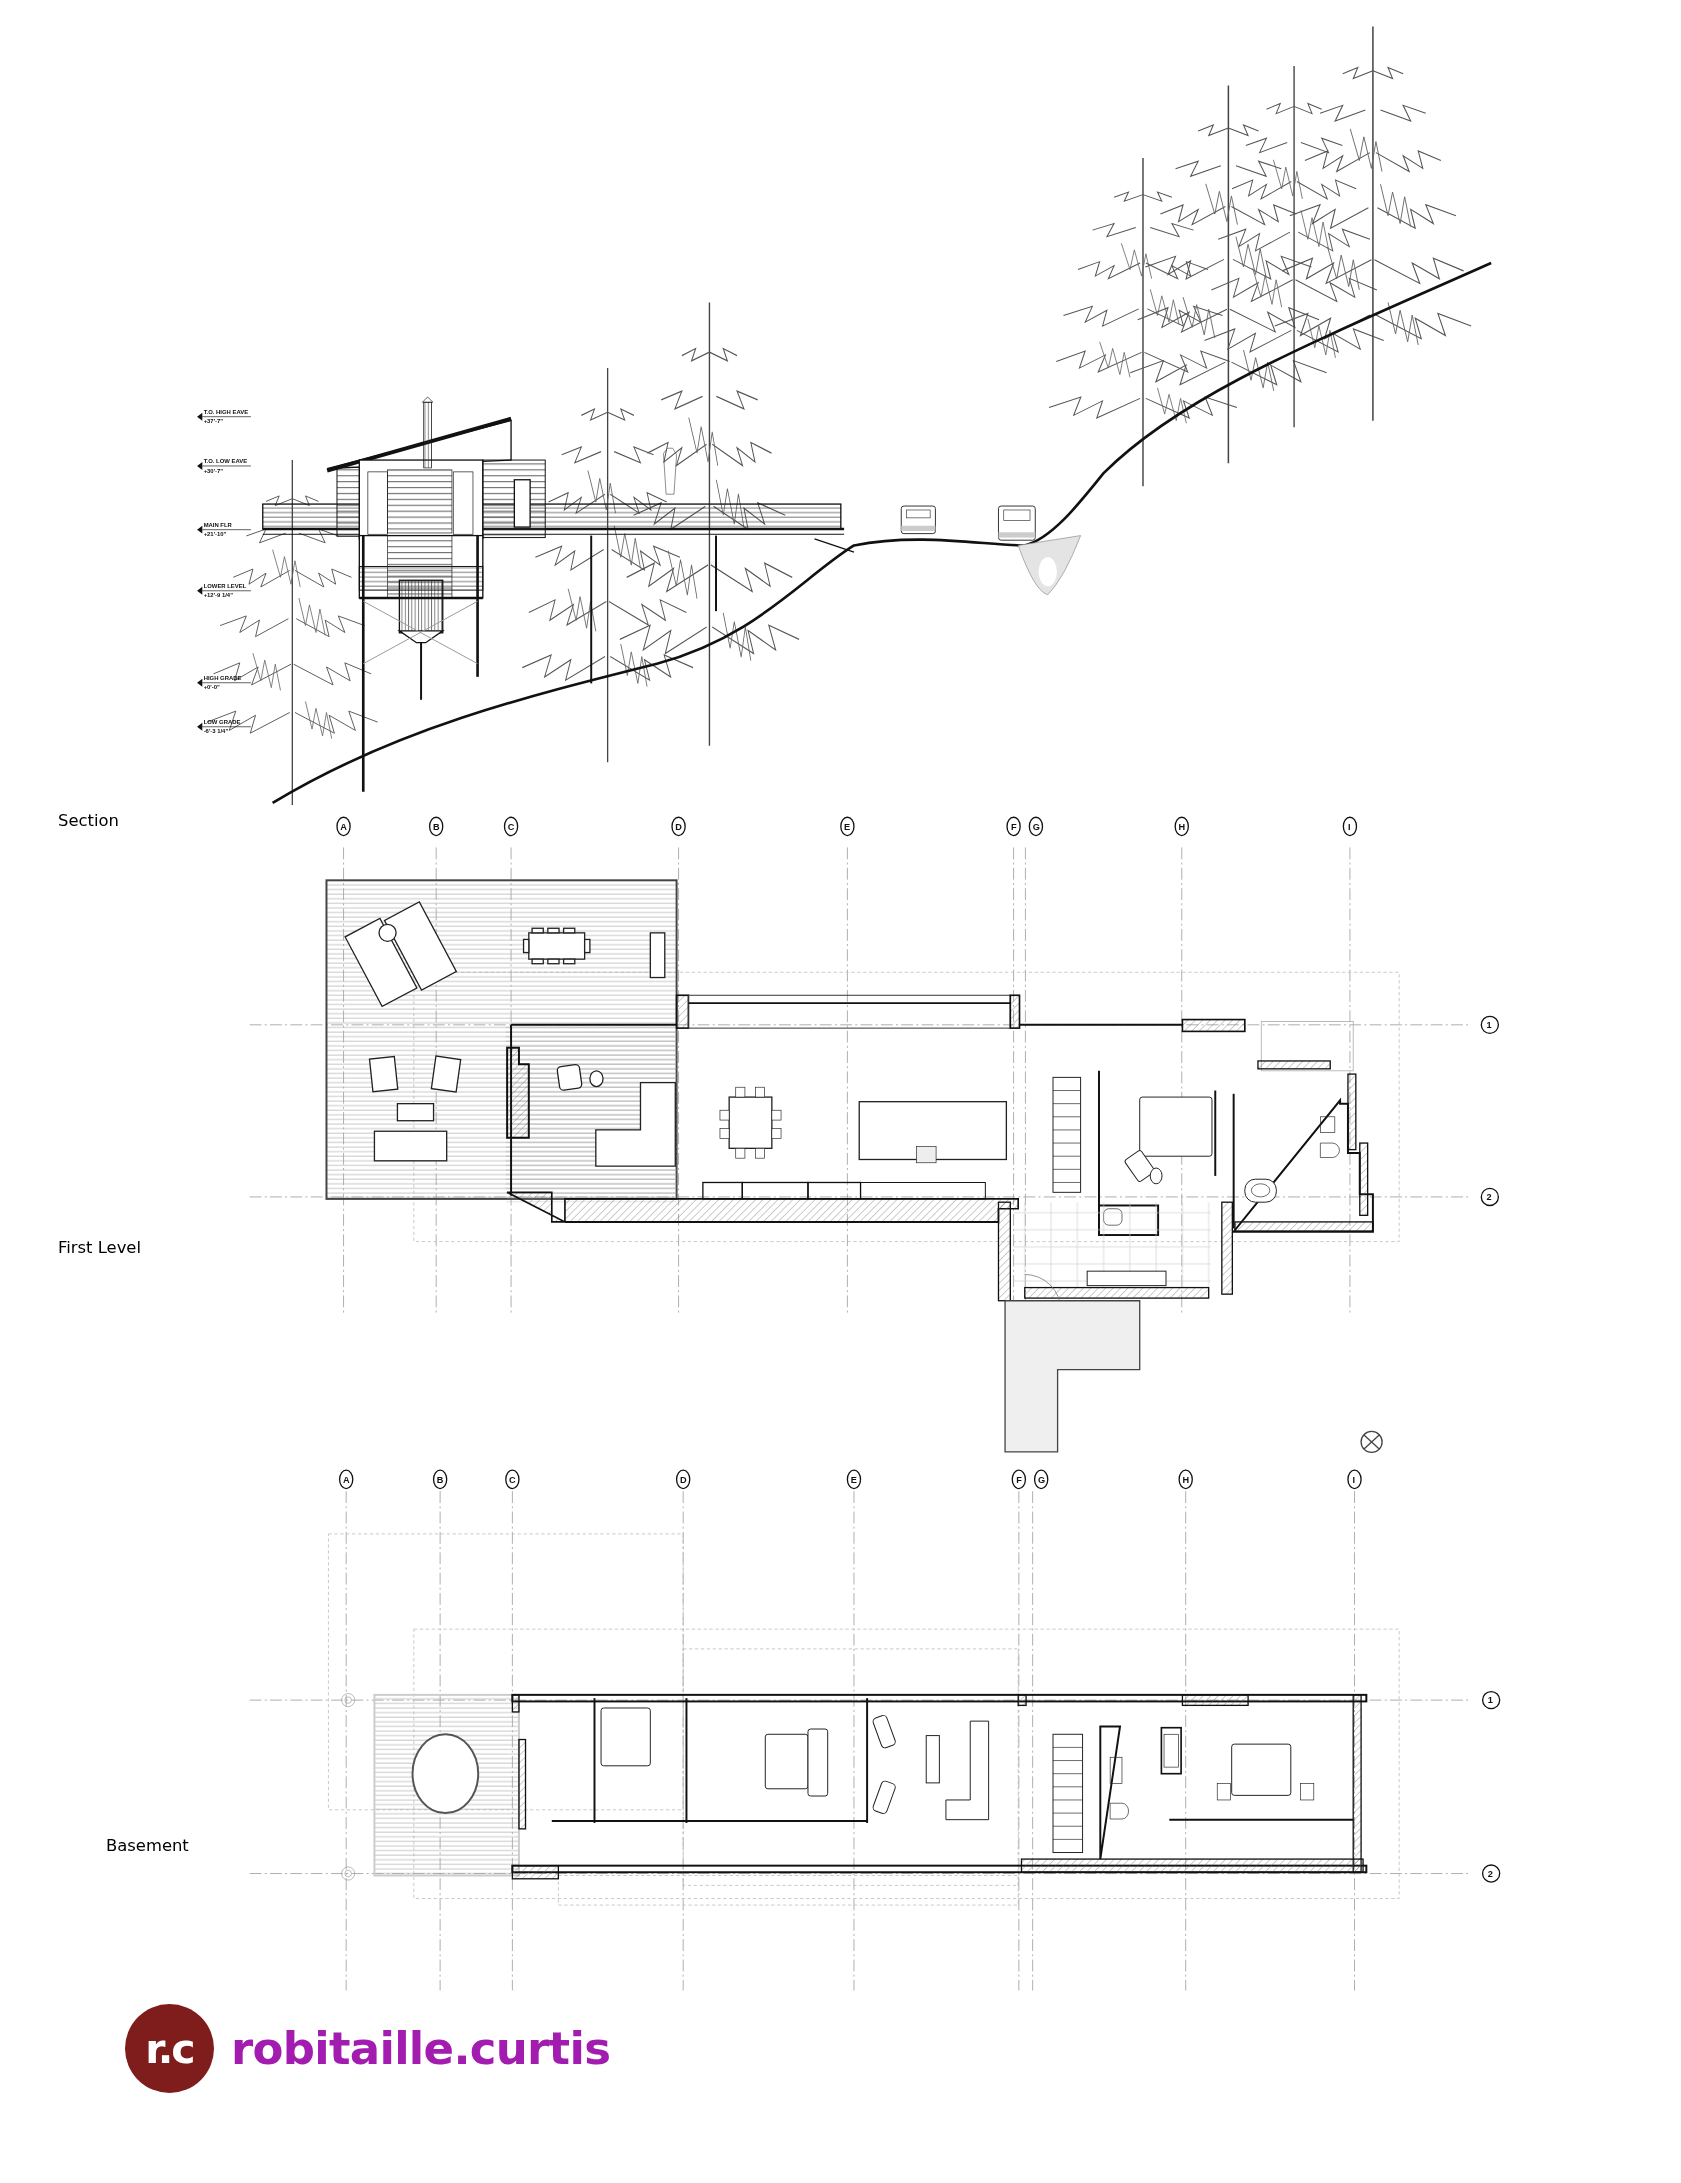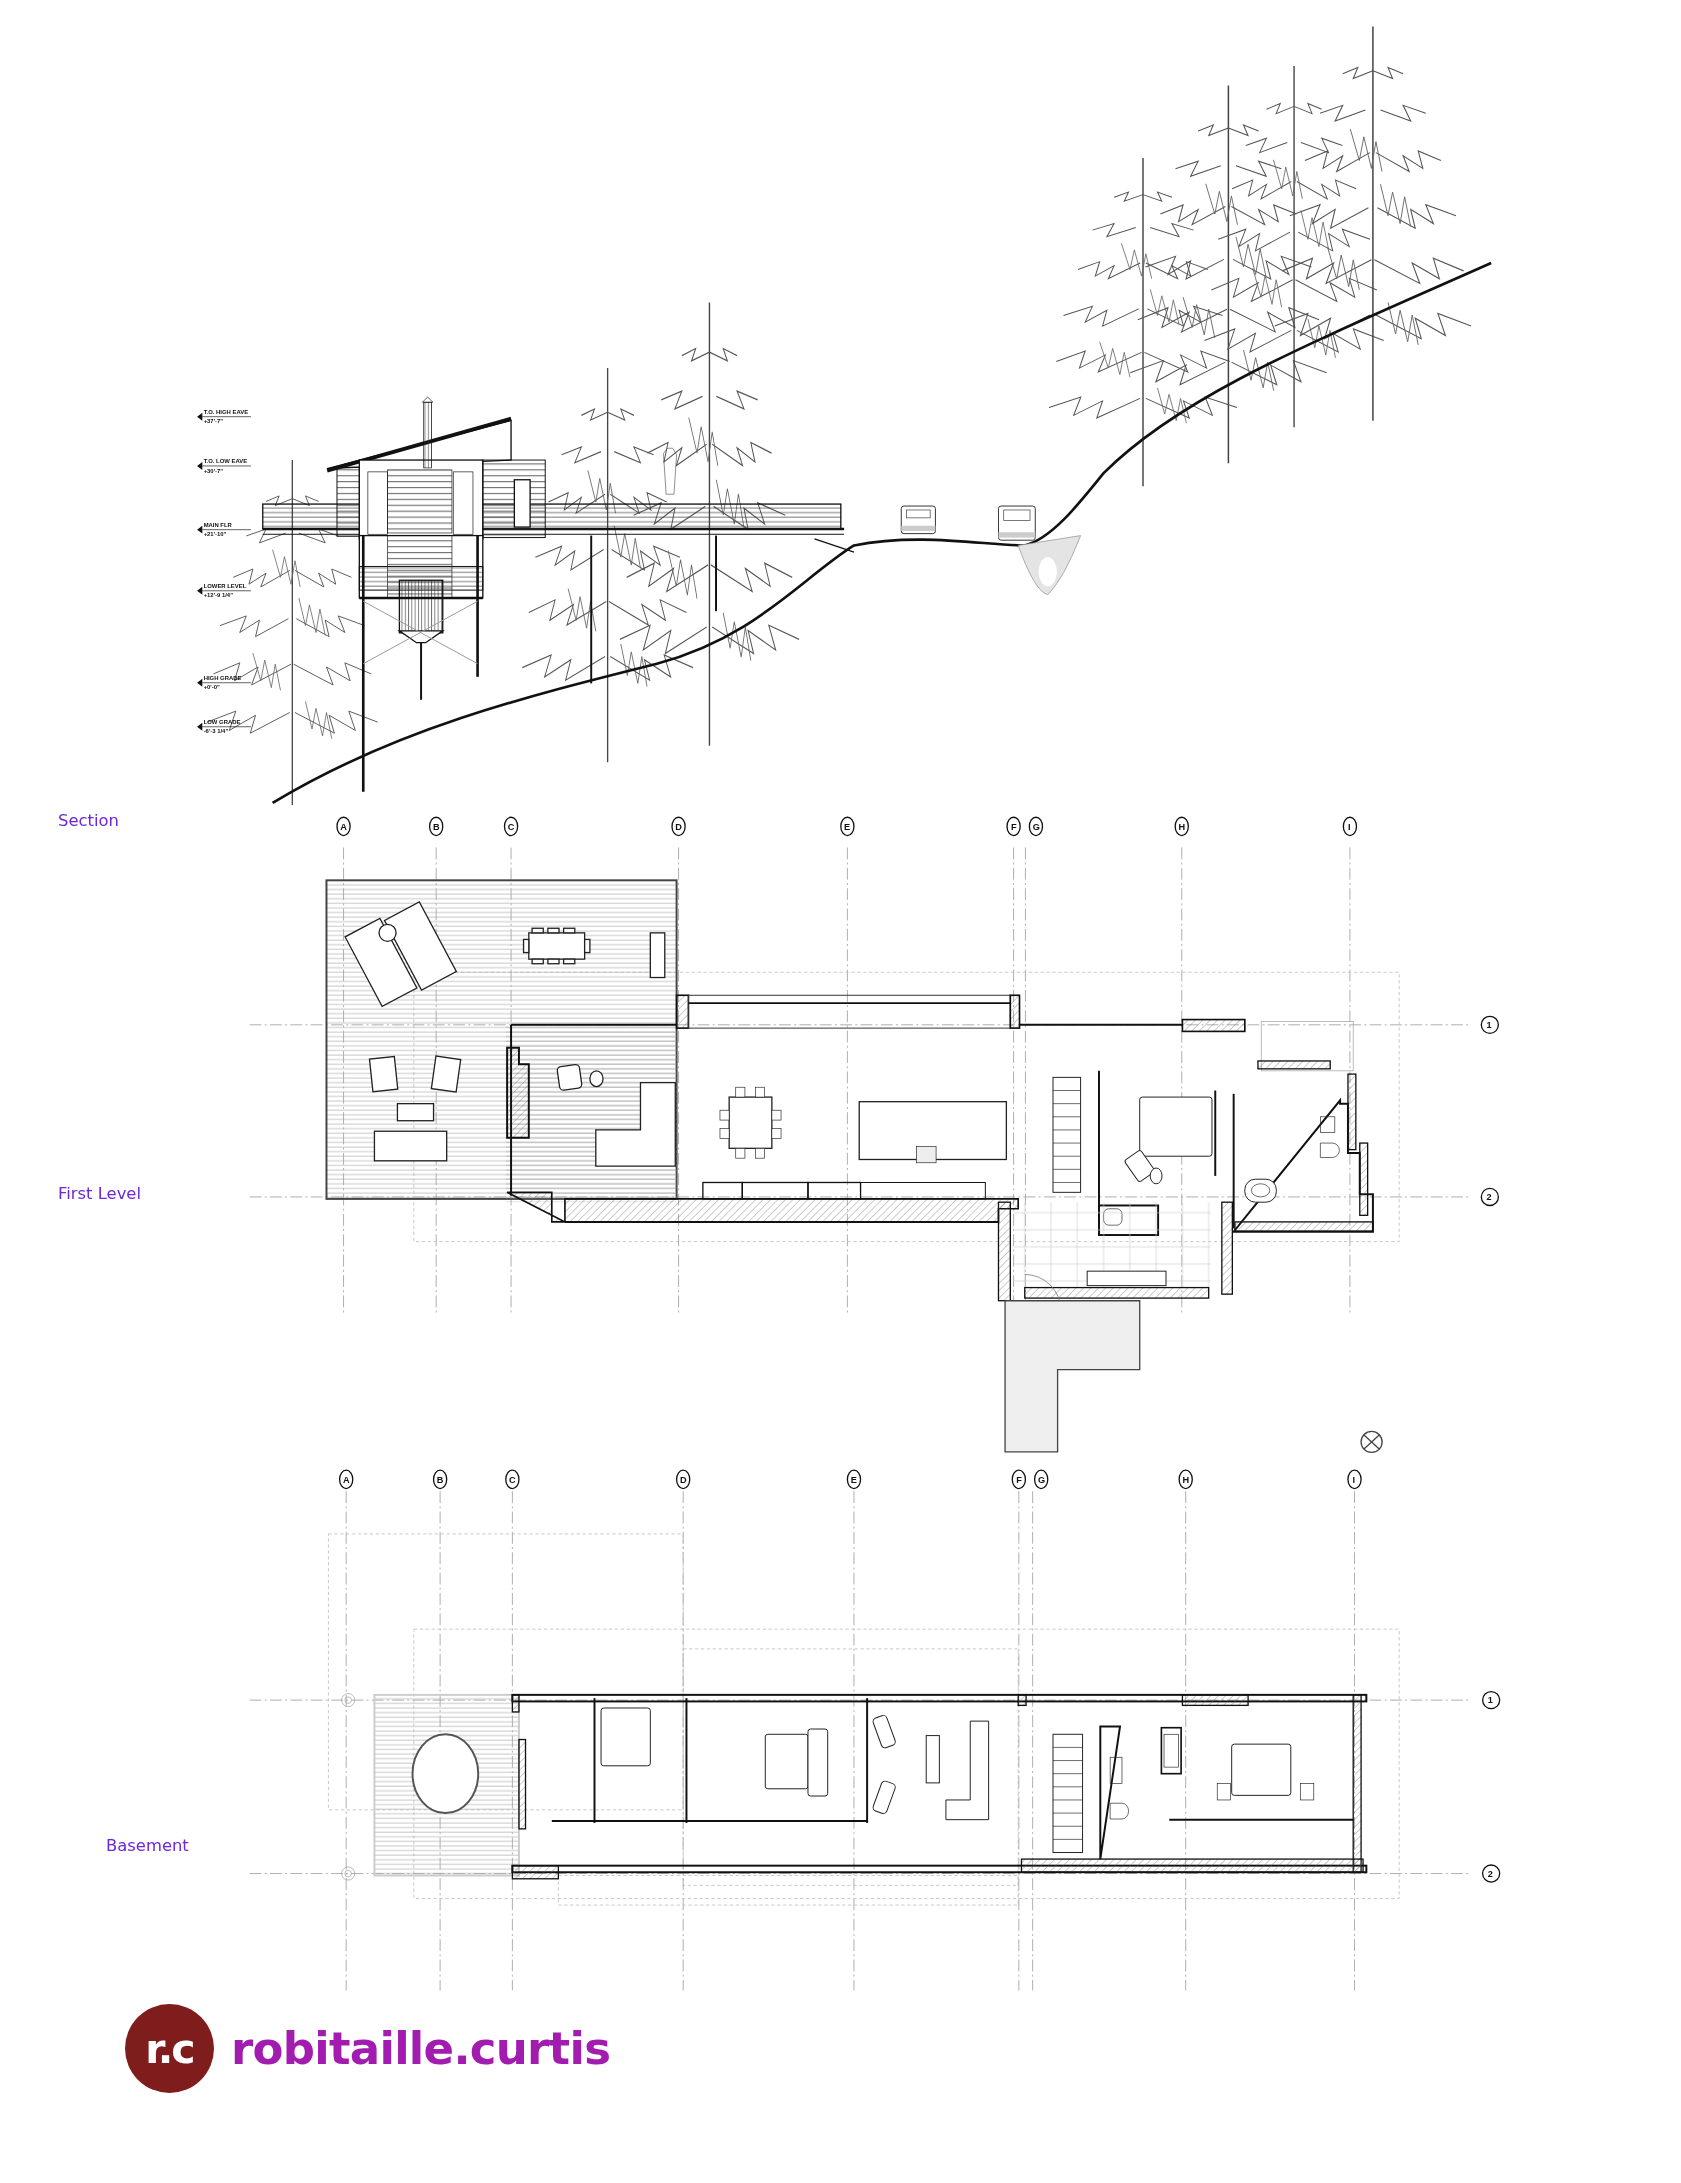--- a/index.html
+++ b/index.html
@@ -1,17 +1,17 @@
 <!DOCTYPE html>
 <html style="font-size:10.5px"><head>
 <meta charset="utf-8">
 <style>
   html,body{margin:0;padding:0;background:#fff;}
   body{width:1681px;height:2183px;position:relative;overflow:hidden;font-family:"DejaVu Sans",sans-serif;color:#111;}
-  .label{position:absolute;font-family:"DejaVu Sans",sans-serif;font-size:16.4px;color:#6d28d9;}
+  .label{position:absolute;font-family:"DejaVu Sans",sans-serif;font-size:16.4px;color:#000000;}
   svg{position:absolute;left:0;top:0;}
   .lvl{font-family:"Liberation Sans",sans-serif;font-weight:bold;font-size:9px;fill:#111;}
   .grid-bubble text{font-family:"Liberation Sans",sans-serif;font-weight:bold;font-size:14px;fill:#111;}
   .logo{position:absolute;left:125px;top:2004px;display:flex;align-items:center;}
   .logo-mark{width:89px;height:89px;border-radius:50%;background:#7f1d1d;color:#fff;display:flex;align-items:center;justify-content:center;font-family:"DejaVu Sans",sans-serif;font-weight:bold;font-size:41px;letter-spacing:-2px;}
   .logo-text{margin-left:17px;font-family:"DejaVu Sans",sans-serif;font-weight:bold;font-size:45px;color:#a21caf;letter-spacing:-0.7px;}
 </style>
 </head>
 <body>
 
@@ -437,20 +437,20 @@
         <circle cx="2270" cy="2588" r="13" fill="#fff" stroke="#111" stroke-width="2"></circle>
         <text x="2265" y="2593">1</text>
       </g>
     <g>
         <circle cx="2270" cy="2852" r="13" fill="#fff" stroke="#111" stroke-width="2"></circle>
         <text x="2265" y="2857">2</text>
       </g>
   </g>
 </svg>
 
-<div class="label" style="left:58px;top:1184px;">First Level</div>
+<div class="label" style="left:58px;top:1238px;">First Level</div>
 <div class="label" style="left:106px;top:1836px;">Basement</div>
 
 <div class="logo">
   <div class="logo-mark">r.c</div>
   <div class="logo-text">robitaille.curtis</div>
 </div>
 
 
 </body></html>

